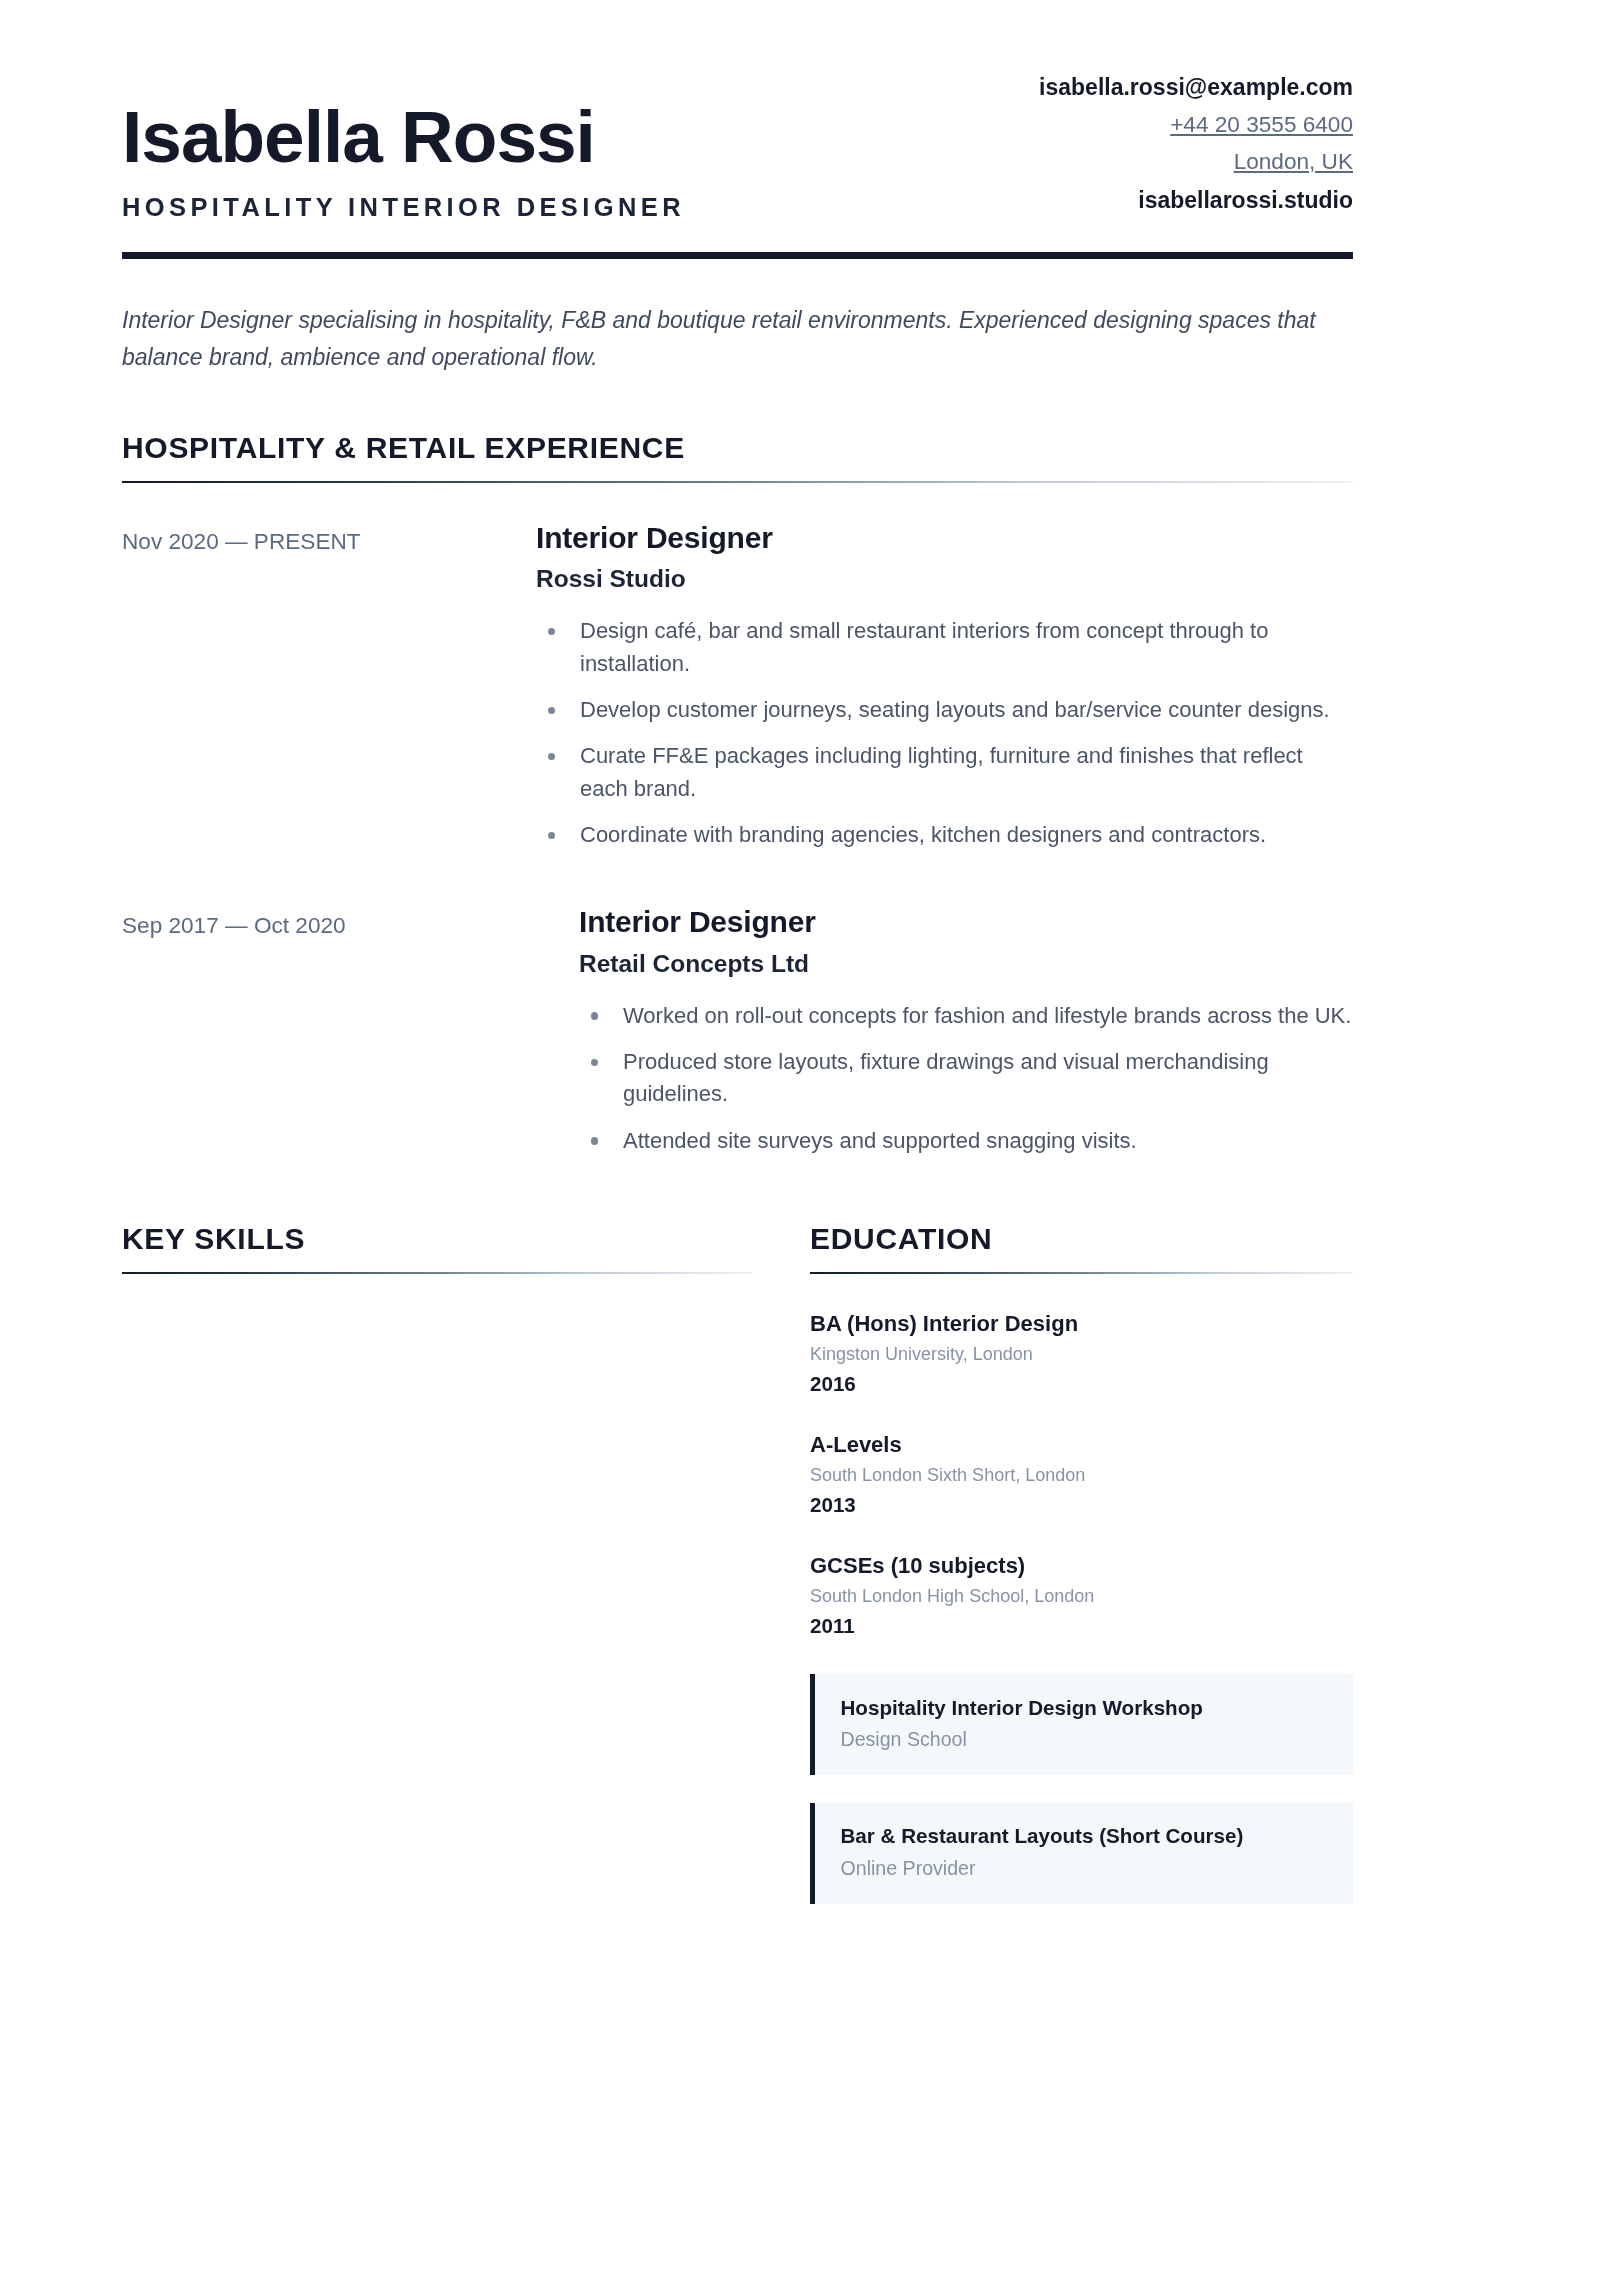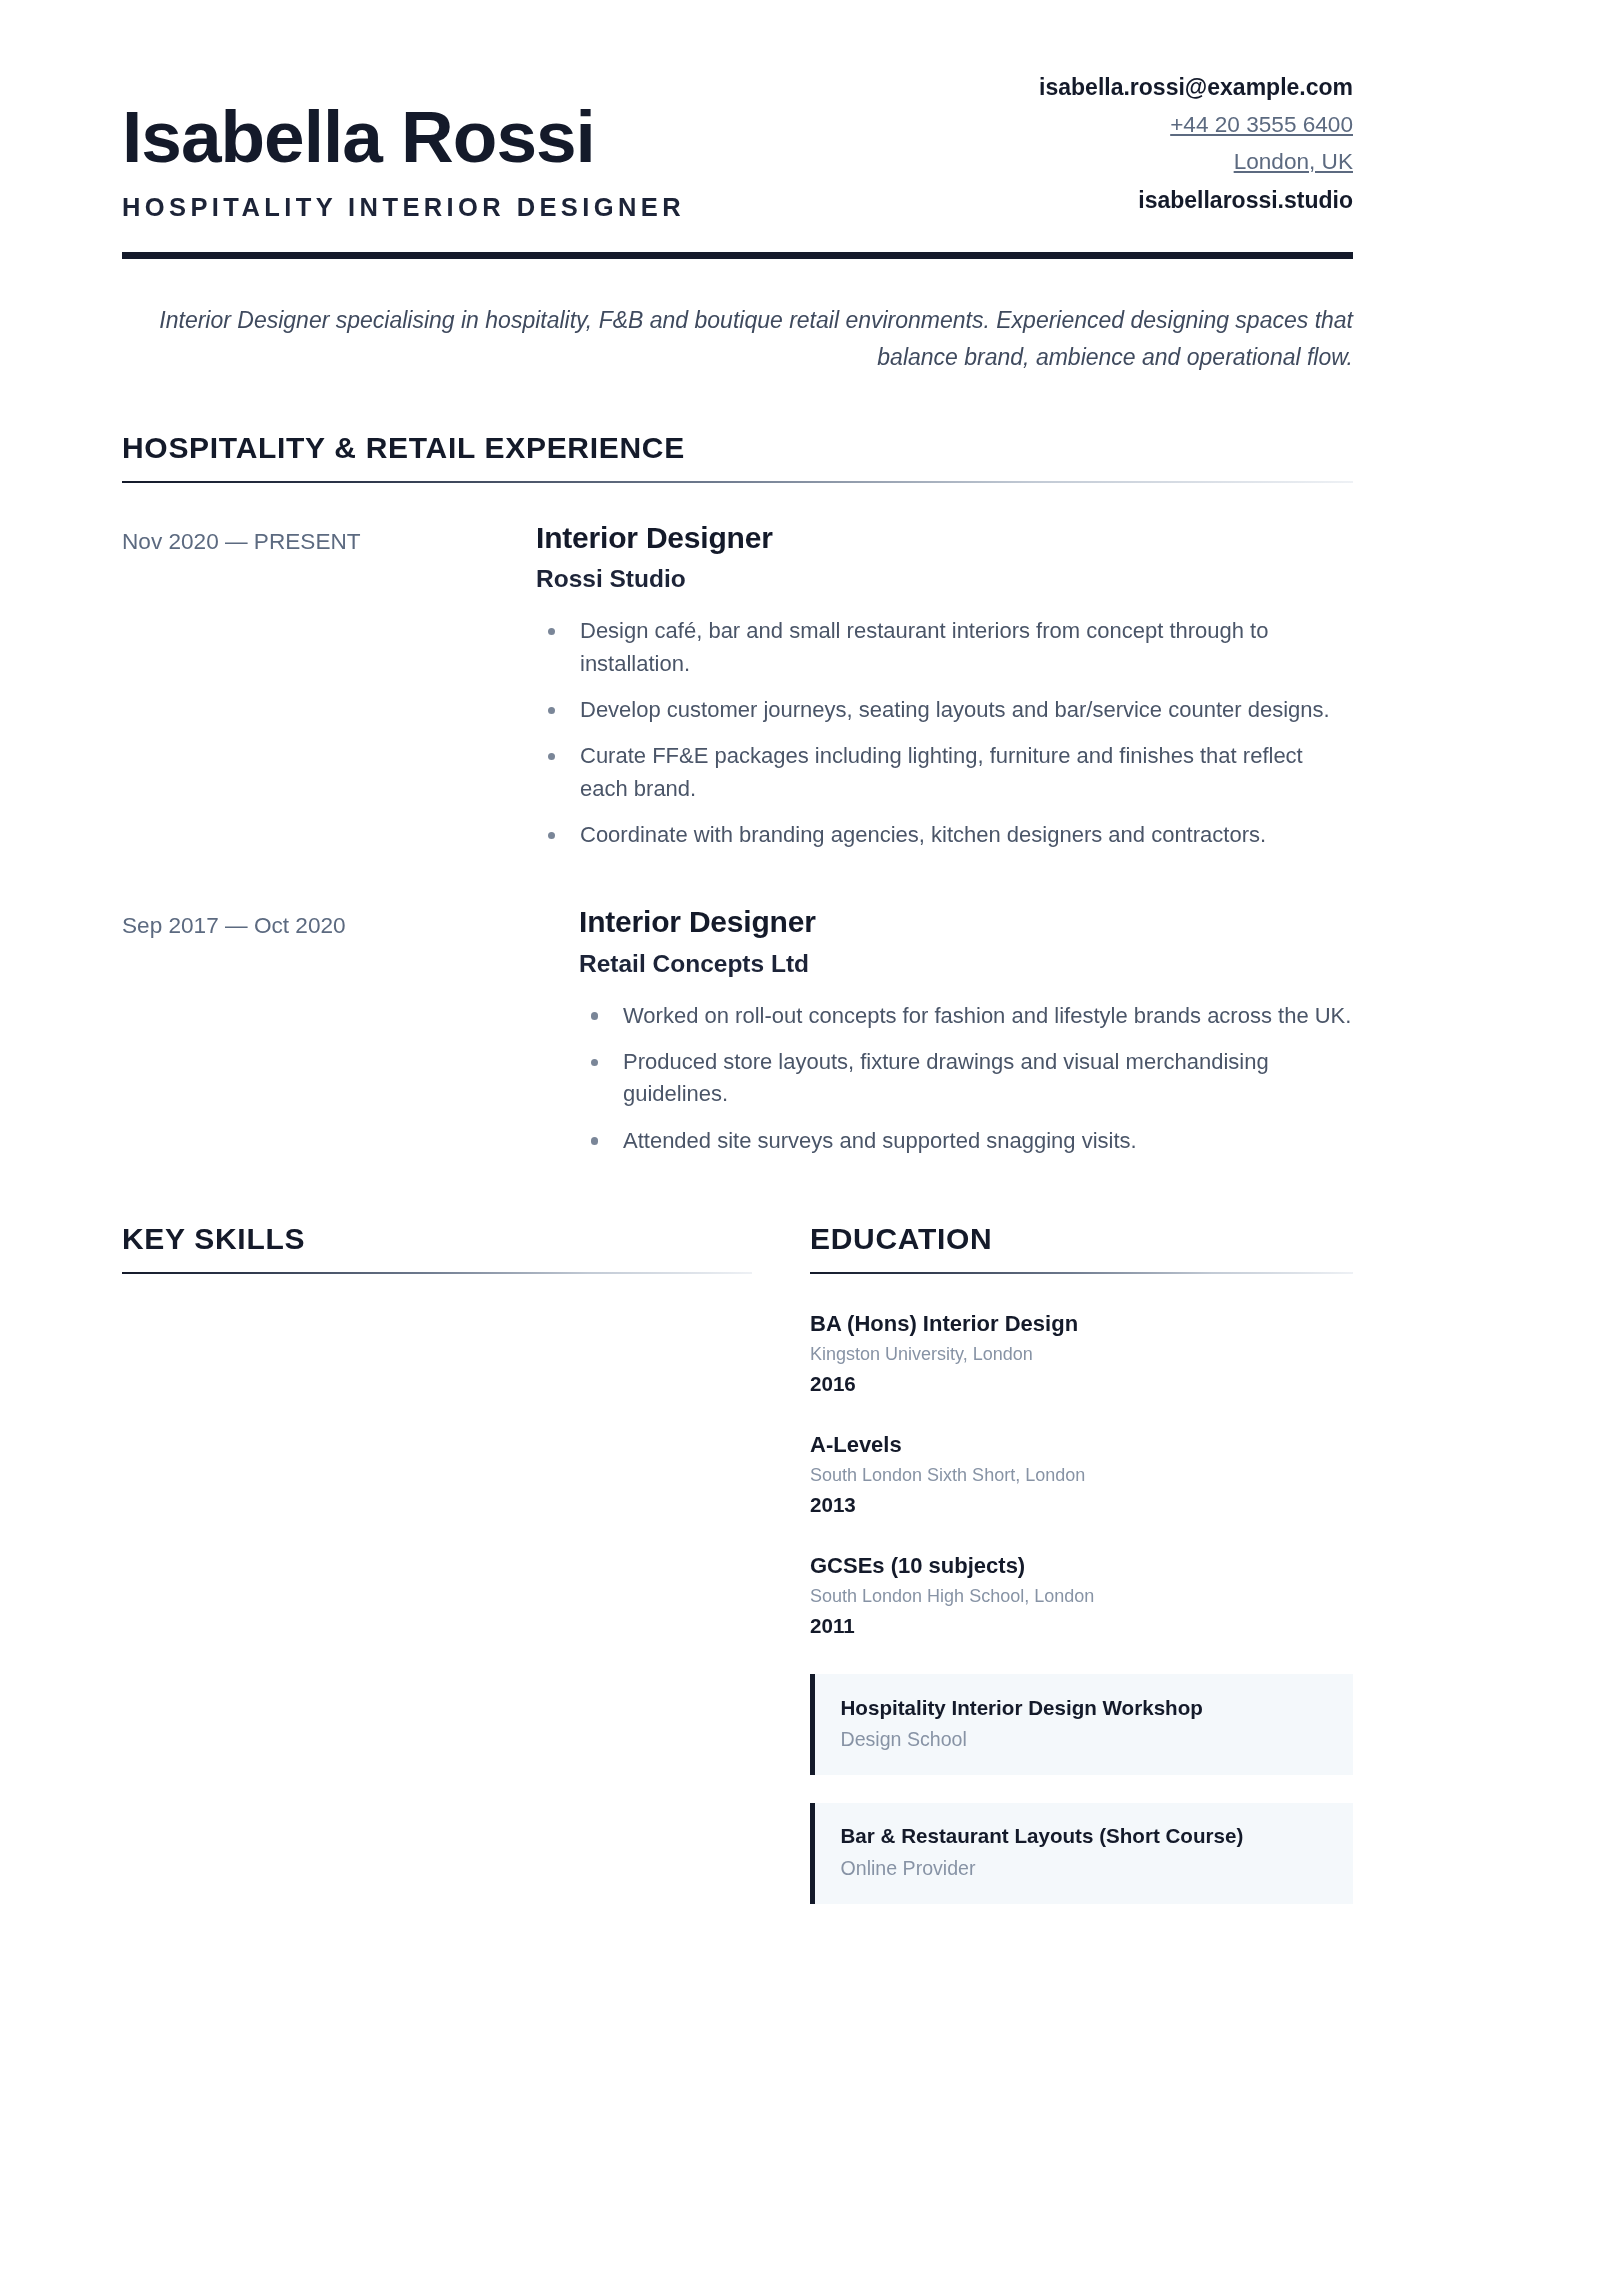--- a/index.html
+++ b/index.html
@@ -87,21 +87,20 @@
   }
 
   
   .summary{
     margin:43px 0 0 0;
     font-size:23px;
     line-height:1.62;
     font-style:italic;
     color:#3f4a5e;
     max-width:1368px;
-    text-align:right;
   }
 
   
   .section{margin-top:55px;}
   .section-title{
     font-size:30px;
     line-height:1.1;
     font-weight:800;
     letter-spacing:0.7px;
     color:var(--ink);

